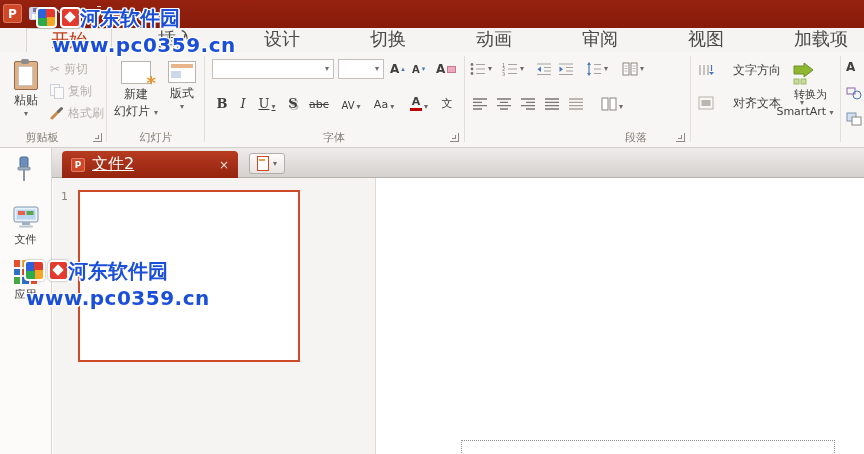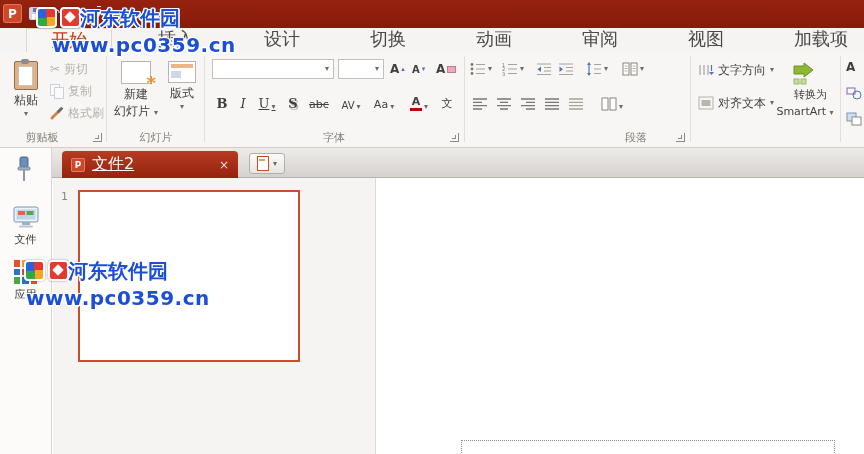--- a/index.html
+++ b/index.html
@@ -48,21 +48,21 @@
   .layout-ic::before{content:"";position:absolute;left:2px;top:2px;right:2px;height:4px;background:#e9b58b;}
   .layout-ic::after{content:"";position:absolute;left:2px;top:9px;width:10px;height:7px;background:#ccd8ea;}
   .combo{position:absolute;top:7px;height:20px;background:#fff;border:1px solid #c4bfba;display:flex;
          align-items:center;justify-content:space-between;padding:0 4px;box-sizing:border-box;}
   .tbtn{position:absolute;top:40px;height:22px;display:flex;align-items:flex-end;justify-content:center;gap:2px;
         font-size:13px;color:#3f3f3f;padding-bottom:3px;box-sizing:border-box;}
   .t1btn{position:absolute;top:7px;height:20px;display:flex;align-items:center;gap:2px;color:#3f3f3f;}
   .serif{font-family:"DejaVu Serif","Liberation Serif",serif;}
   .fcol{display:flex;flex-direction:column;align-items:center;gap:1px;}
   .redbar{width:12px;height:3px;background:#c00000;}
-  .menubtn{position:absolute;display:flex;align-items:center;gap:4px;height:22px;font-size:12px;color:#3f3f3f;}
+  .menubtn{position:absolute;display:flex;align-items:center;gap:19px;height:22px;font-size:12px;color:#3f3f3f;}
   .stub{position:absolute;left:846px;display:flex;align-items:center;gap:2px;color:#3f3f3f;}
 
   
   .doctabs{left:52px;top:148px;width:812px;height:30px;background:linear-gradient(#eeecea,#d5d1ce);
            border-bottom:1px solid #b6b2ae;box-sizing:border-box;}
   .dtab{position:absolute;left:10px;top:3px;width:176px;height:27px;background:linear-gradient(#b63b21,#95230e);
         border-radius:4px 4px 0 0;display:flex;align-items:center;gap:7px;padding:0 9px;box-sizing:border-box;}
   .dtab .mini{width:14px;height:14px;background:#d04727;border-radius:2px;color:#fff;font-size:9px;font-weight:bold;
               display:flex;align-items:center;justify-content:center;box-shadow:inset 0 0 0 1px rgba(255,255,255,.3);}
   .dtab .lbl{color:#fff;font-size:16px;flex:1;text-decoration:underline;}

